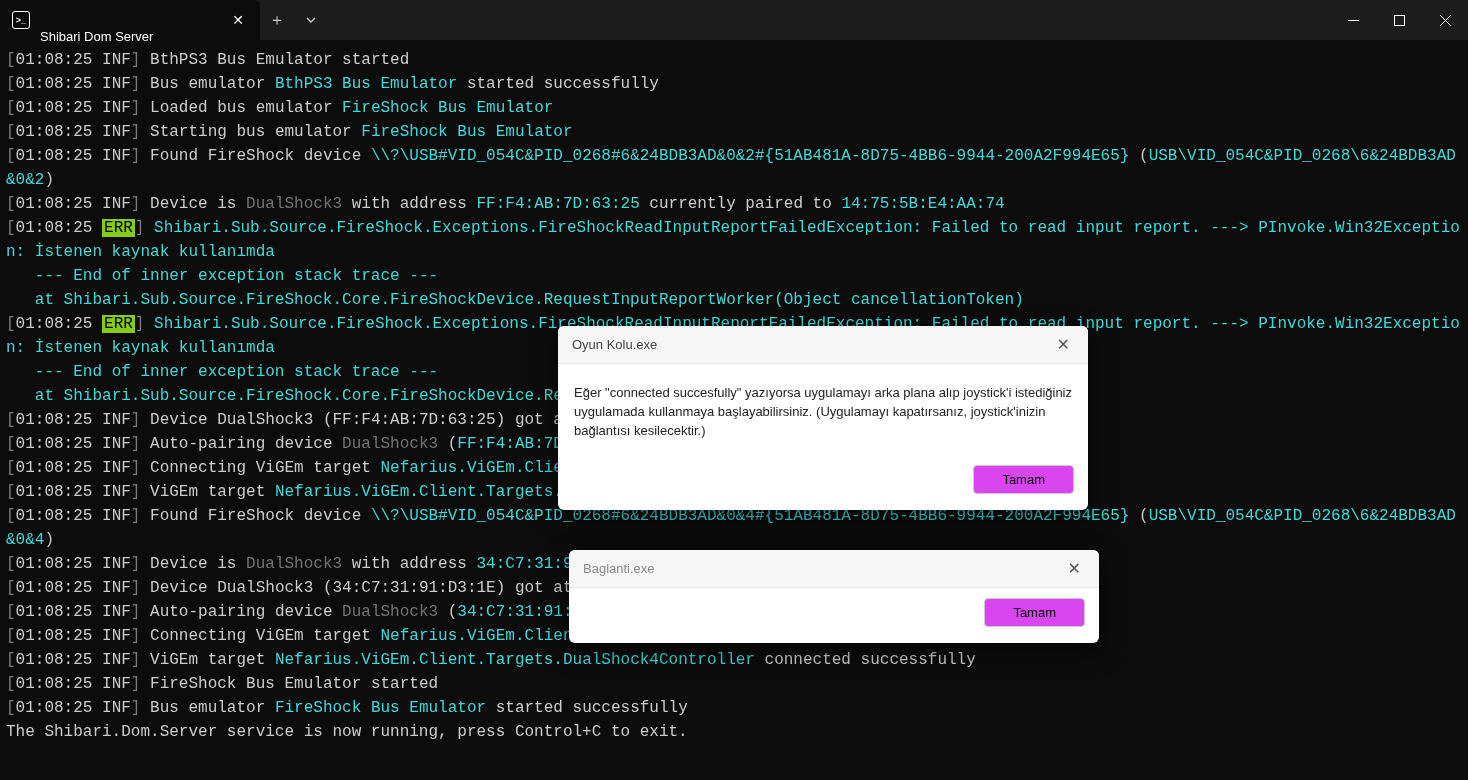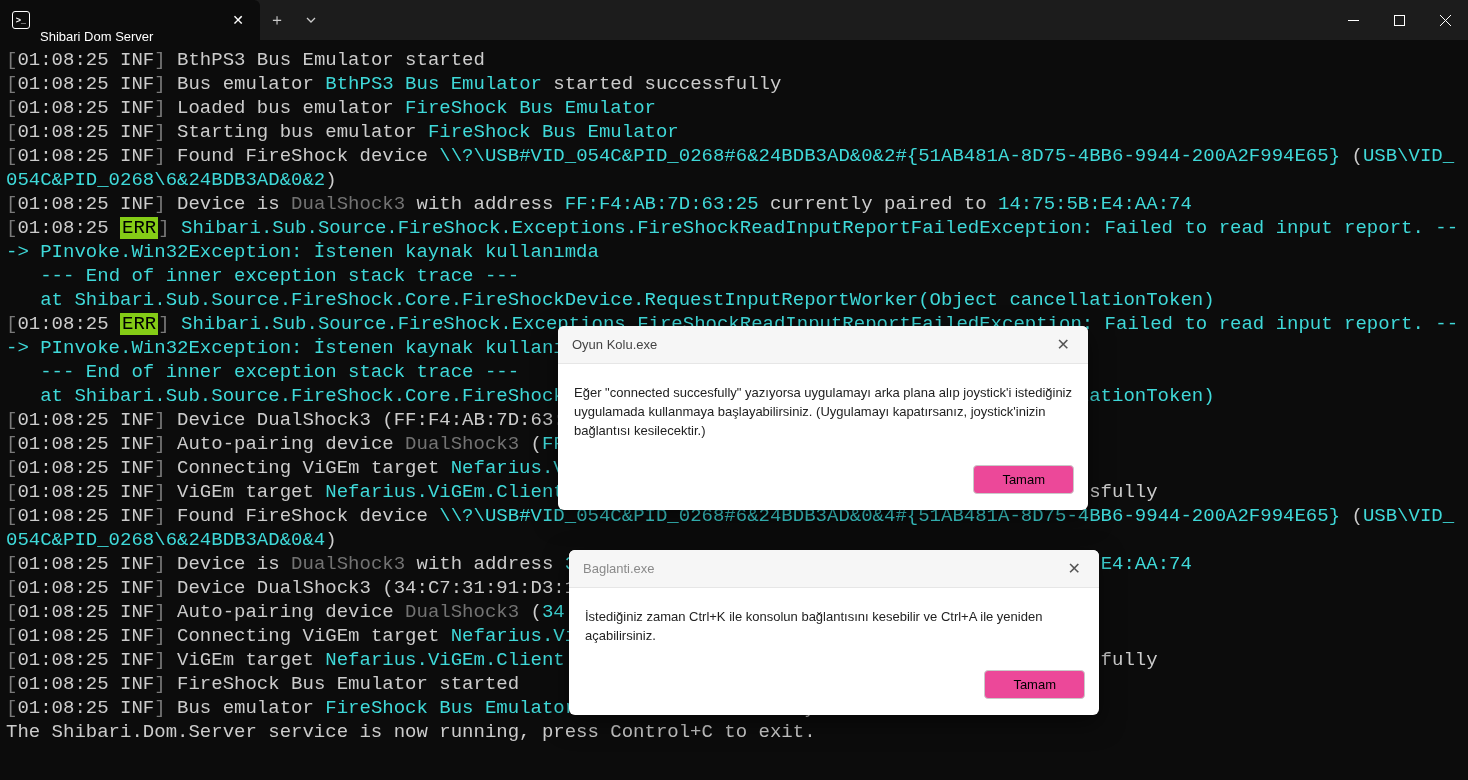--- a/index.html
+++ b/index.html
@@ -63,21 +63,21 @@
   height: 40px;
   display: flex;
   align-items: center;
   justify-content: center;
   cursor: pointer;
 }
 .win-btn svg { stroke: #fff; fill: none; stroke-width: 1; }
 
 .terminal {
   padding: 8px 6px;
-  font-size: 19px;
+  font-size: 16px;
   line-height: 24px;
   color: #cccccc;
   white-space: pre-wrap;
   word-break: break-all;
   letter-spacing: 0px;
 }
 .ln { display: block; }
 .gray { color: #7a7a7a; }
 .inf { color: #cccccc; }
 .err { background: #84cc16; color: #000; padding: 0 2px; }
@@ -112,21 +112,21 @@
   font-size: 13px;
   color: #222;
   line-height: 1.45;
 }
 .dialog-footer {
   display: flex;
   justify-content: flex-end;
   padding: 10px 14px 16px 14px;
 }
 .dialog-btn {
-  background: #ec4899;
+  background: #d946ef;
   border: 1px solid #c9c9c9;
   border-radius: 4px;
   padding: 6px 28px;
   font-size: 13px;
   cursor: pointer;
 }
 .dialog.inactive .dialog-titlebar { color: #8a8a8a; justify-content: flex-end; }
 #dialog1 { top: 326px; left: 558px; }
 #dialog2 { top: 550px; left: 569px; }
 </style>
@@ -179,17 +179,16 @@
   <div class="dialog-footer">
     <button class="dialog-btn">Tamam</button>
   </div>
 </div>
 
 <div id="dialog2" class="dialog inactive">
   <div class="dialog-titlebar">
     <span class="dialog-title">Baglanti.exe</span>
     <span class="dialog-close">✕</span>
   </div>
-  <div class="dialog-body">İstediğiniz zaman Ctrl+K ile konsolun bağlantısını kesebilir ve Ctrl+A ile yeniden açabilirsiniz.</div>
   <div class="dialog-footer">
     <button class="dialog-btn">Tamam</button>
   </div>
 </div>
 
 </body></html>

